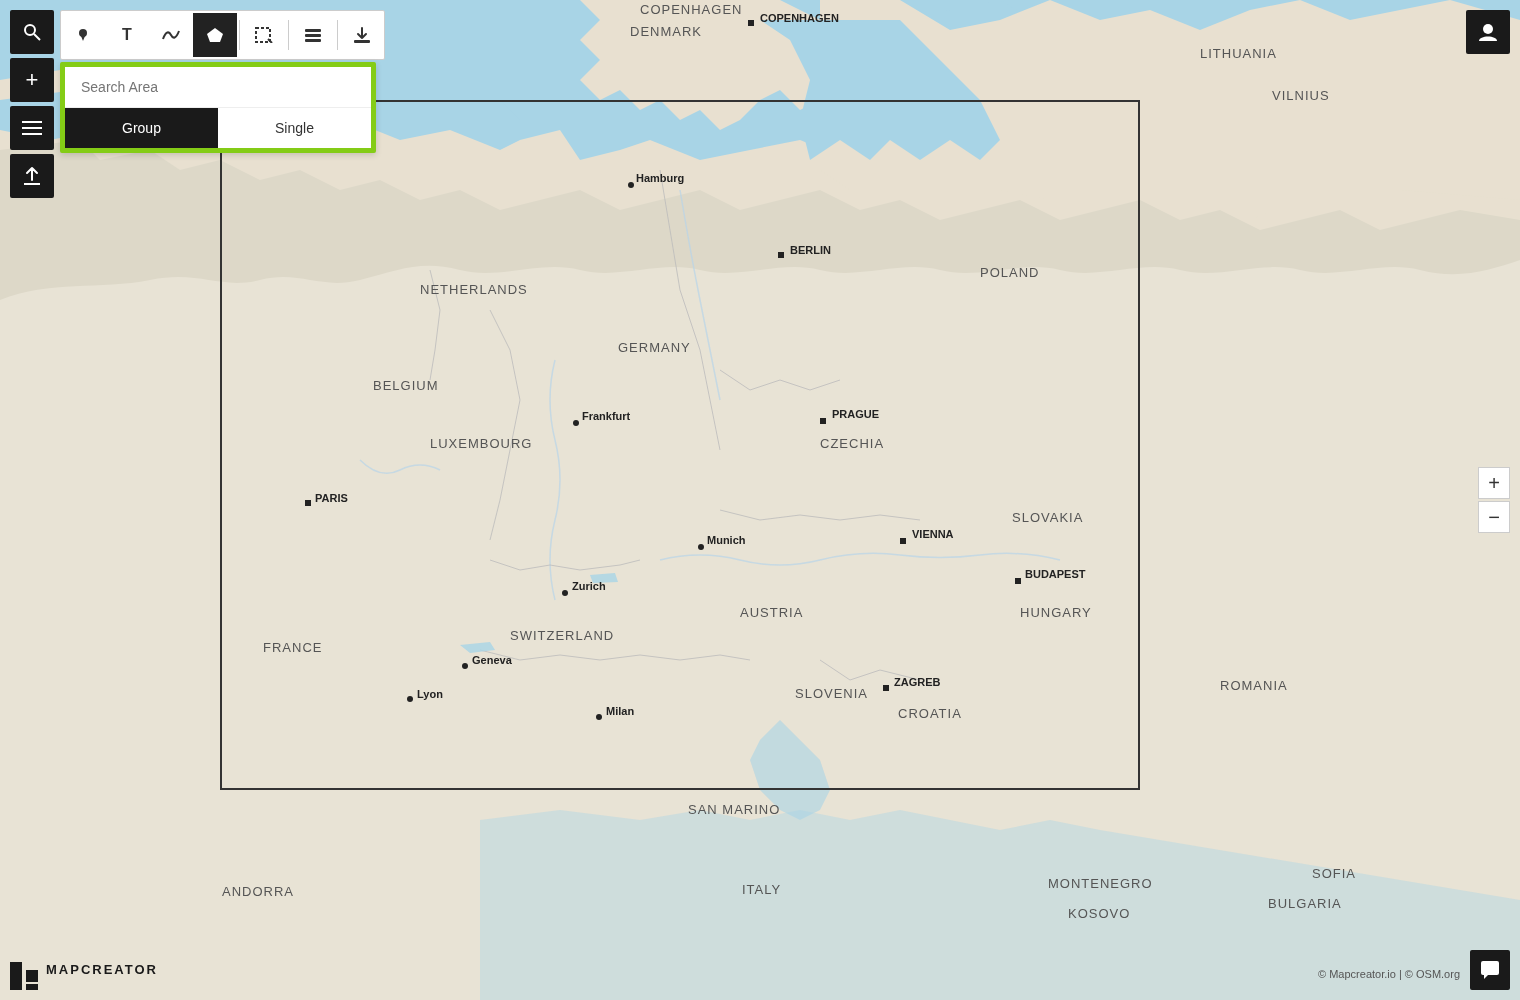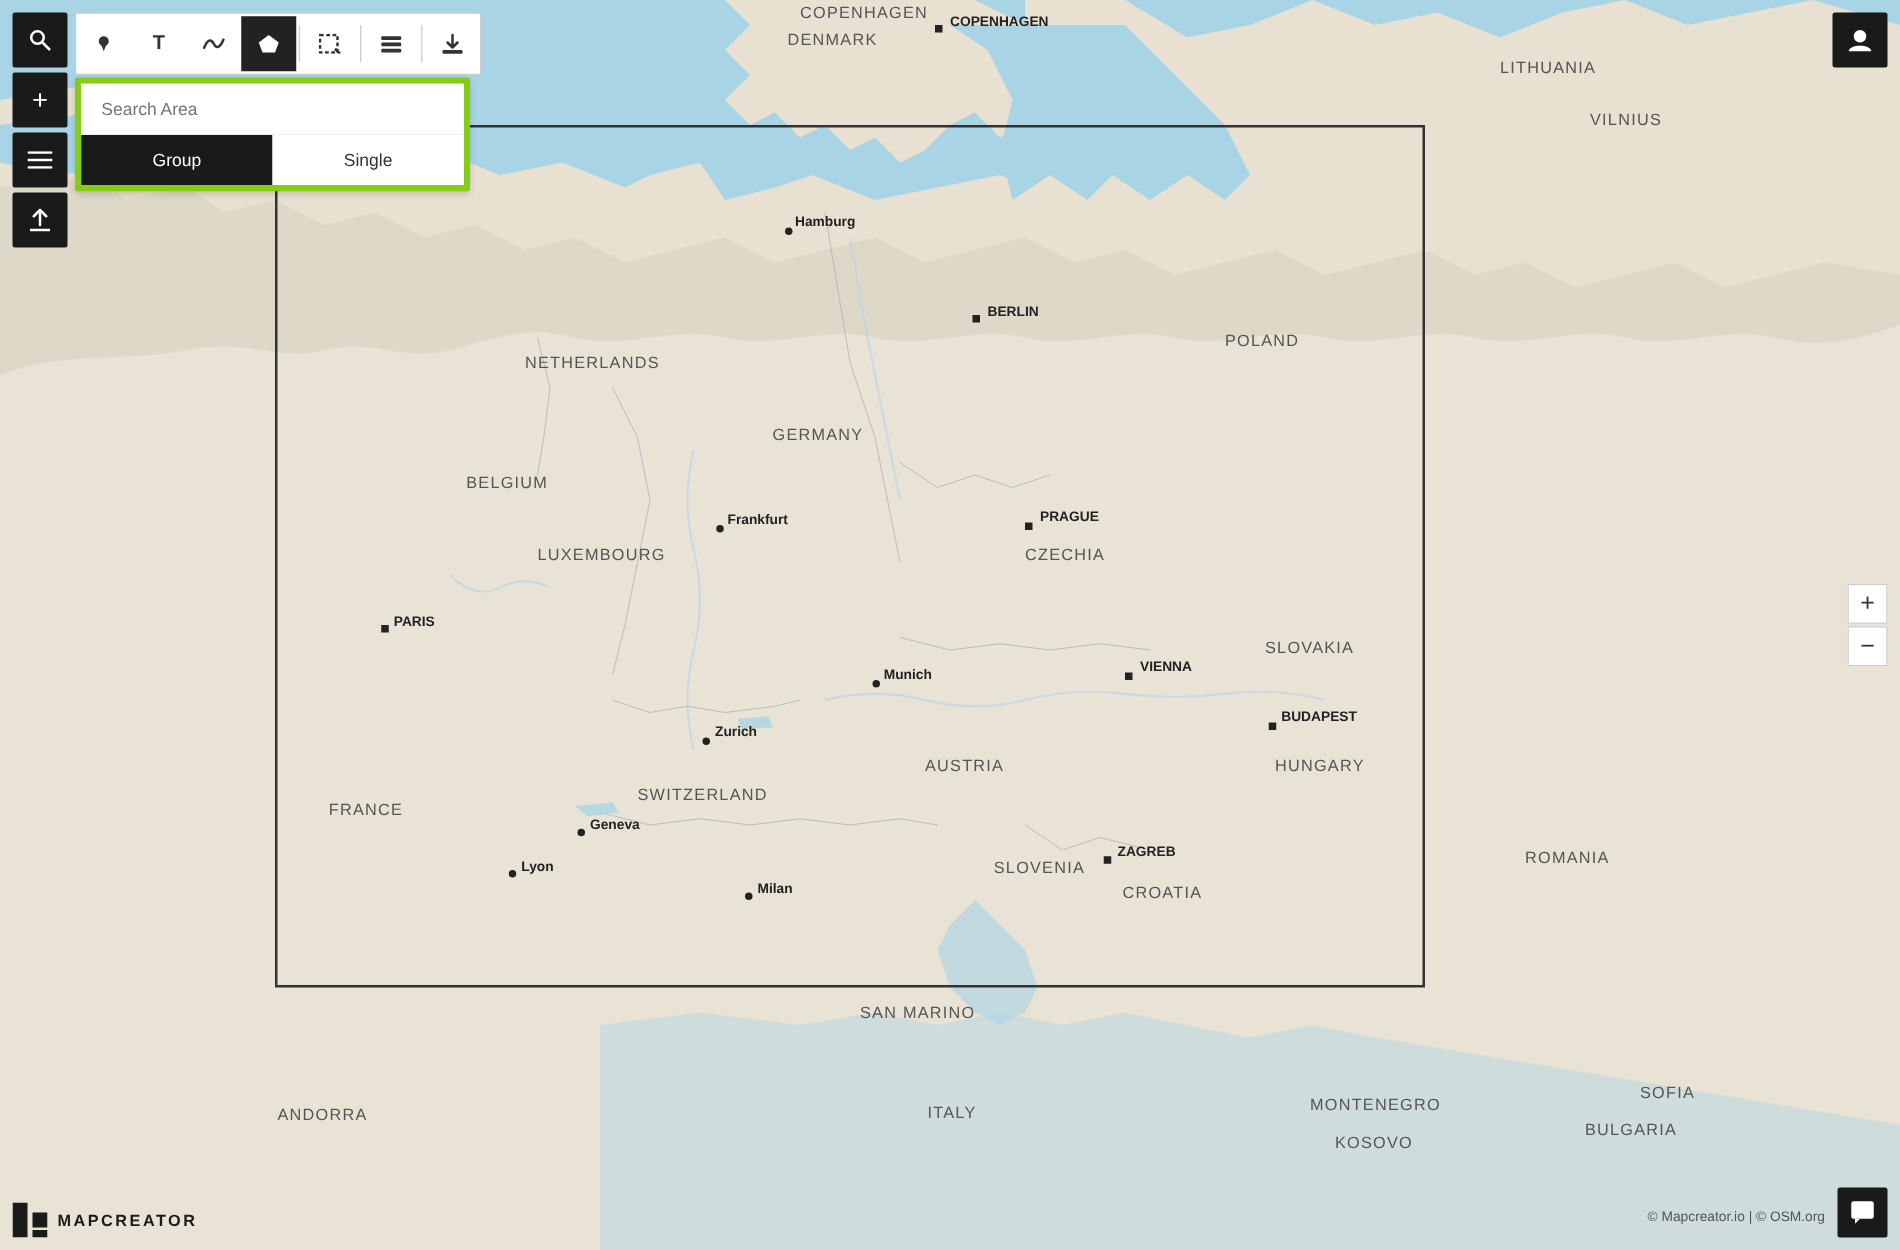--- a/index.html
+++ b/index.html
@@ -148,21 +148,21 @@
       cursor: pointer;
       font-size: 20px;
       font-weight: 300;
       color: #333;
     }
 
     
     #logo {
       position: absolute;
       bottom: 10px; left: 10px;
-      display: flex; align-items: center; gap: 8px;
+      display: flex; align-items: flex-start; gap: 8px;
       z-index: 100;
     }
     .logo-icon {
       width: 28px; height: 28px;
     }
     .logo-text {
       font-size: 13px;
       font-weight: 700;
       letter-spacing: 2px;
       color: #1a1a1a;

